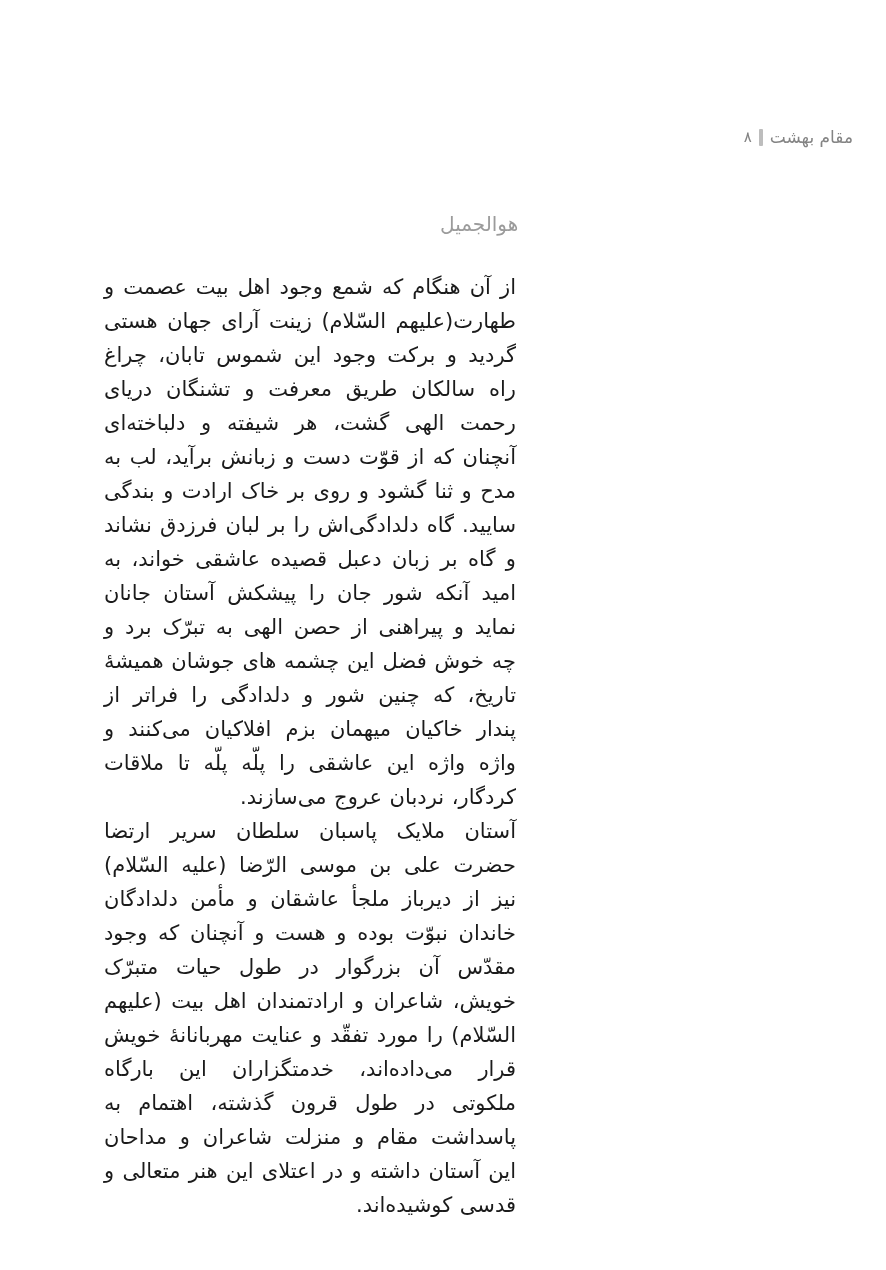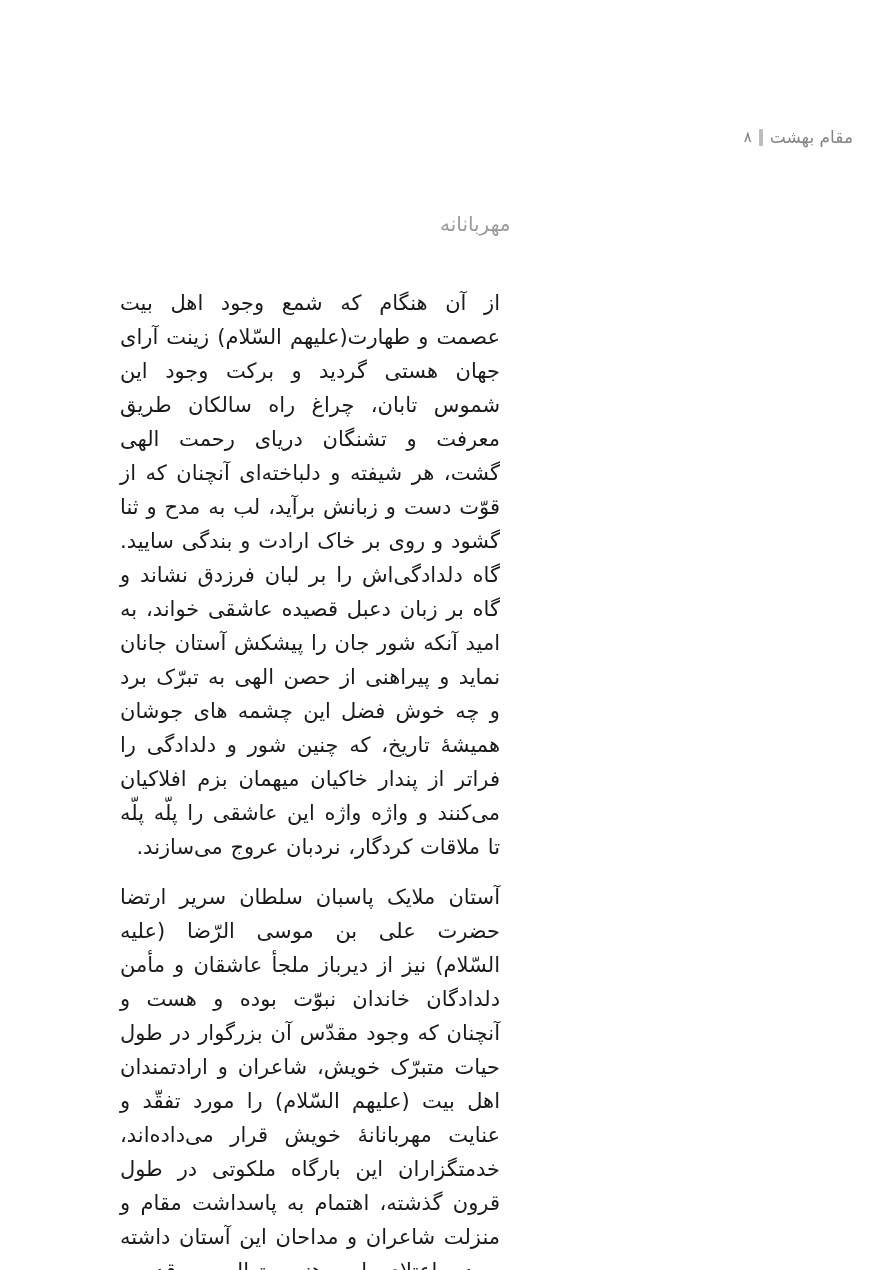--- a/index.html
+++ b/index.html
@@ -58,35 +58,35 @@
     direction: rtl;
     unicode-bidi: embed;
     text-align: justify;
     text-justify: inter-word;
     font-size: 21px;
     line-height: 34px;
     color: var(--body-text, #1b1b1b);
     word-spacing: 1px;
   }
   .body-text p {
-    margin: 16px;
+    margin: 0;
     padding: 0;
   }
 </style>
 </head>
 <body>
 
 <div class="page">
 
   <div class="running-head">
     <span class="book-title">مقام بهشت</span>
     <span class="sep-bar"></span>
     <span class="page-num">۸</span>
   </div>
 
-  <div class="epigraph">مهربانانه</div>
+  <div class="epigraph">هوالجمیل</div>
 
   <div class="body-text">
     <p>از آن هنگام که شمع وجود اهل بیت عصمت و طهارت(علیهم السّلام) زینت آرای جهان هستی گردید و برکت وجود این شموس تابان، چراغ راه سالکان طریق معرفت و تشنگان دریای رحمت الهی گشت، هر شیفته و دلباخته‌ای آنچنان که از قوّت دست و زبانش برآید، لب به مدح و ثنا گشود و روی بر خاک ارادت و بندگی سایید. گاه دلدادگی‌اش را بر لبان فرزدق نشاند و گاه بر زبان دعبل قصیده عاشقی خواند، به امید آنکه شور جان را پیشکش آستان جانان نماید و پیراهنی از حصن الهی به تبرّک برد و چه خوش فضل این چشمه های جوشان همیشهٔ تاریخ، که چنین شور و دلدادگی را فراتر از پندار خاکیان میهمان بزم افلاکیان می‌کنند و واژه واژه این عاشقی را پلّه پلّه تا ملاقات کردگار، نردبان عروج می‌سازند.</p>
     <p>آستان ملایک پاسبان سلطان سریر ارتضا حضرت علی بن موسی الرّضا (علیه السّلام) نیز از دیرباز ملجأ عاشقان و مأمن دلدادگان خاندان نبوّت بوده و هست و آنچنان که وجود مقدّس آن بزرگوار در طول حیات متبرّک خویش، شاعران و ارادتمندان اهل بیت (علیهم السّلام) را مورد تفقّد و عنایت مهربانانهٔ خویش قرار می‌داده‌اند، خدمتگزاران این بارگاه ملکوتی در طول قرون گذشته، اهتمام به پاسداشت مقام و منزلت شاعران و مداحان این آستان داشته و در اعتلای این هنر متعالی و قدسی کوشیده‌اند.</p>
   </div>
 
 </div>
 
 </body></html>

